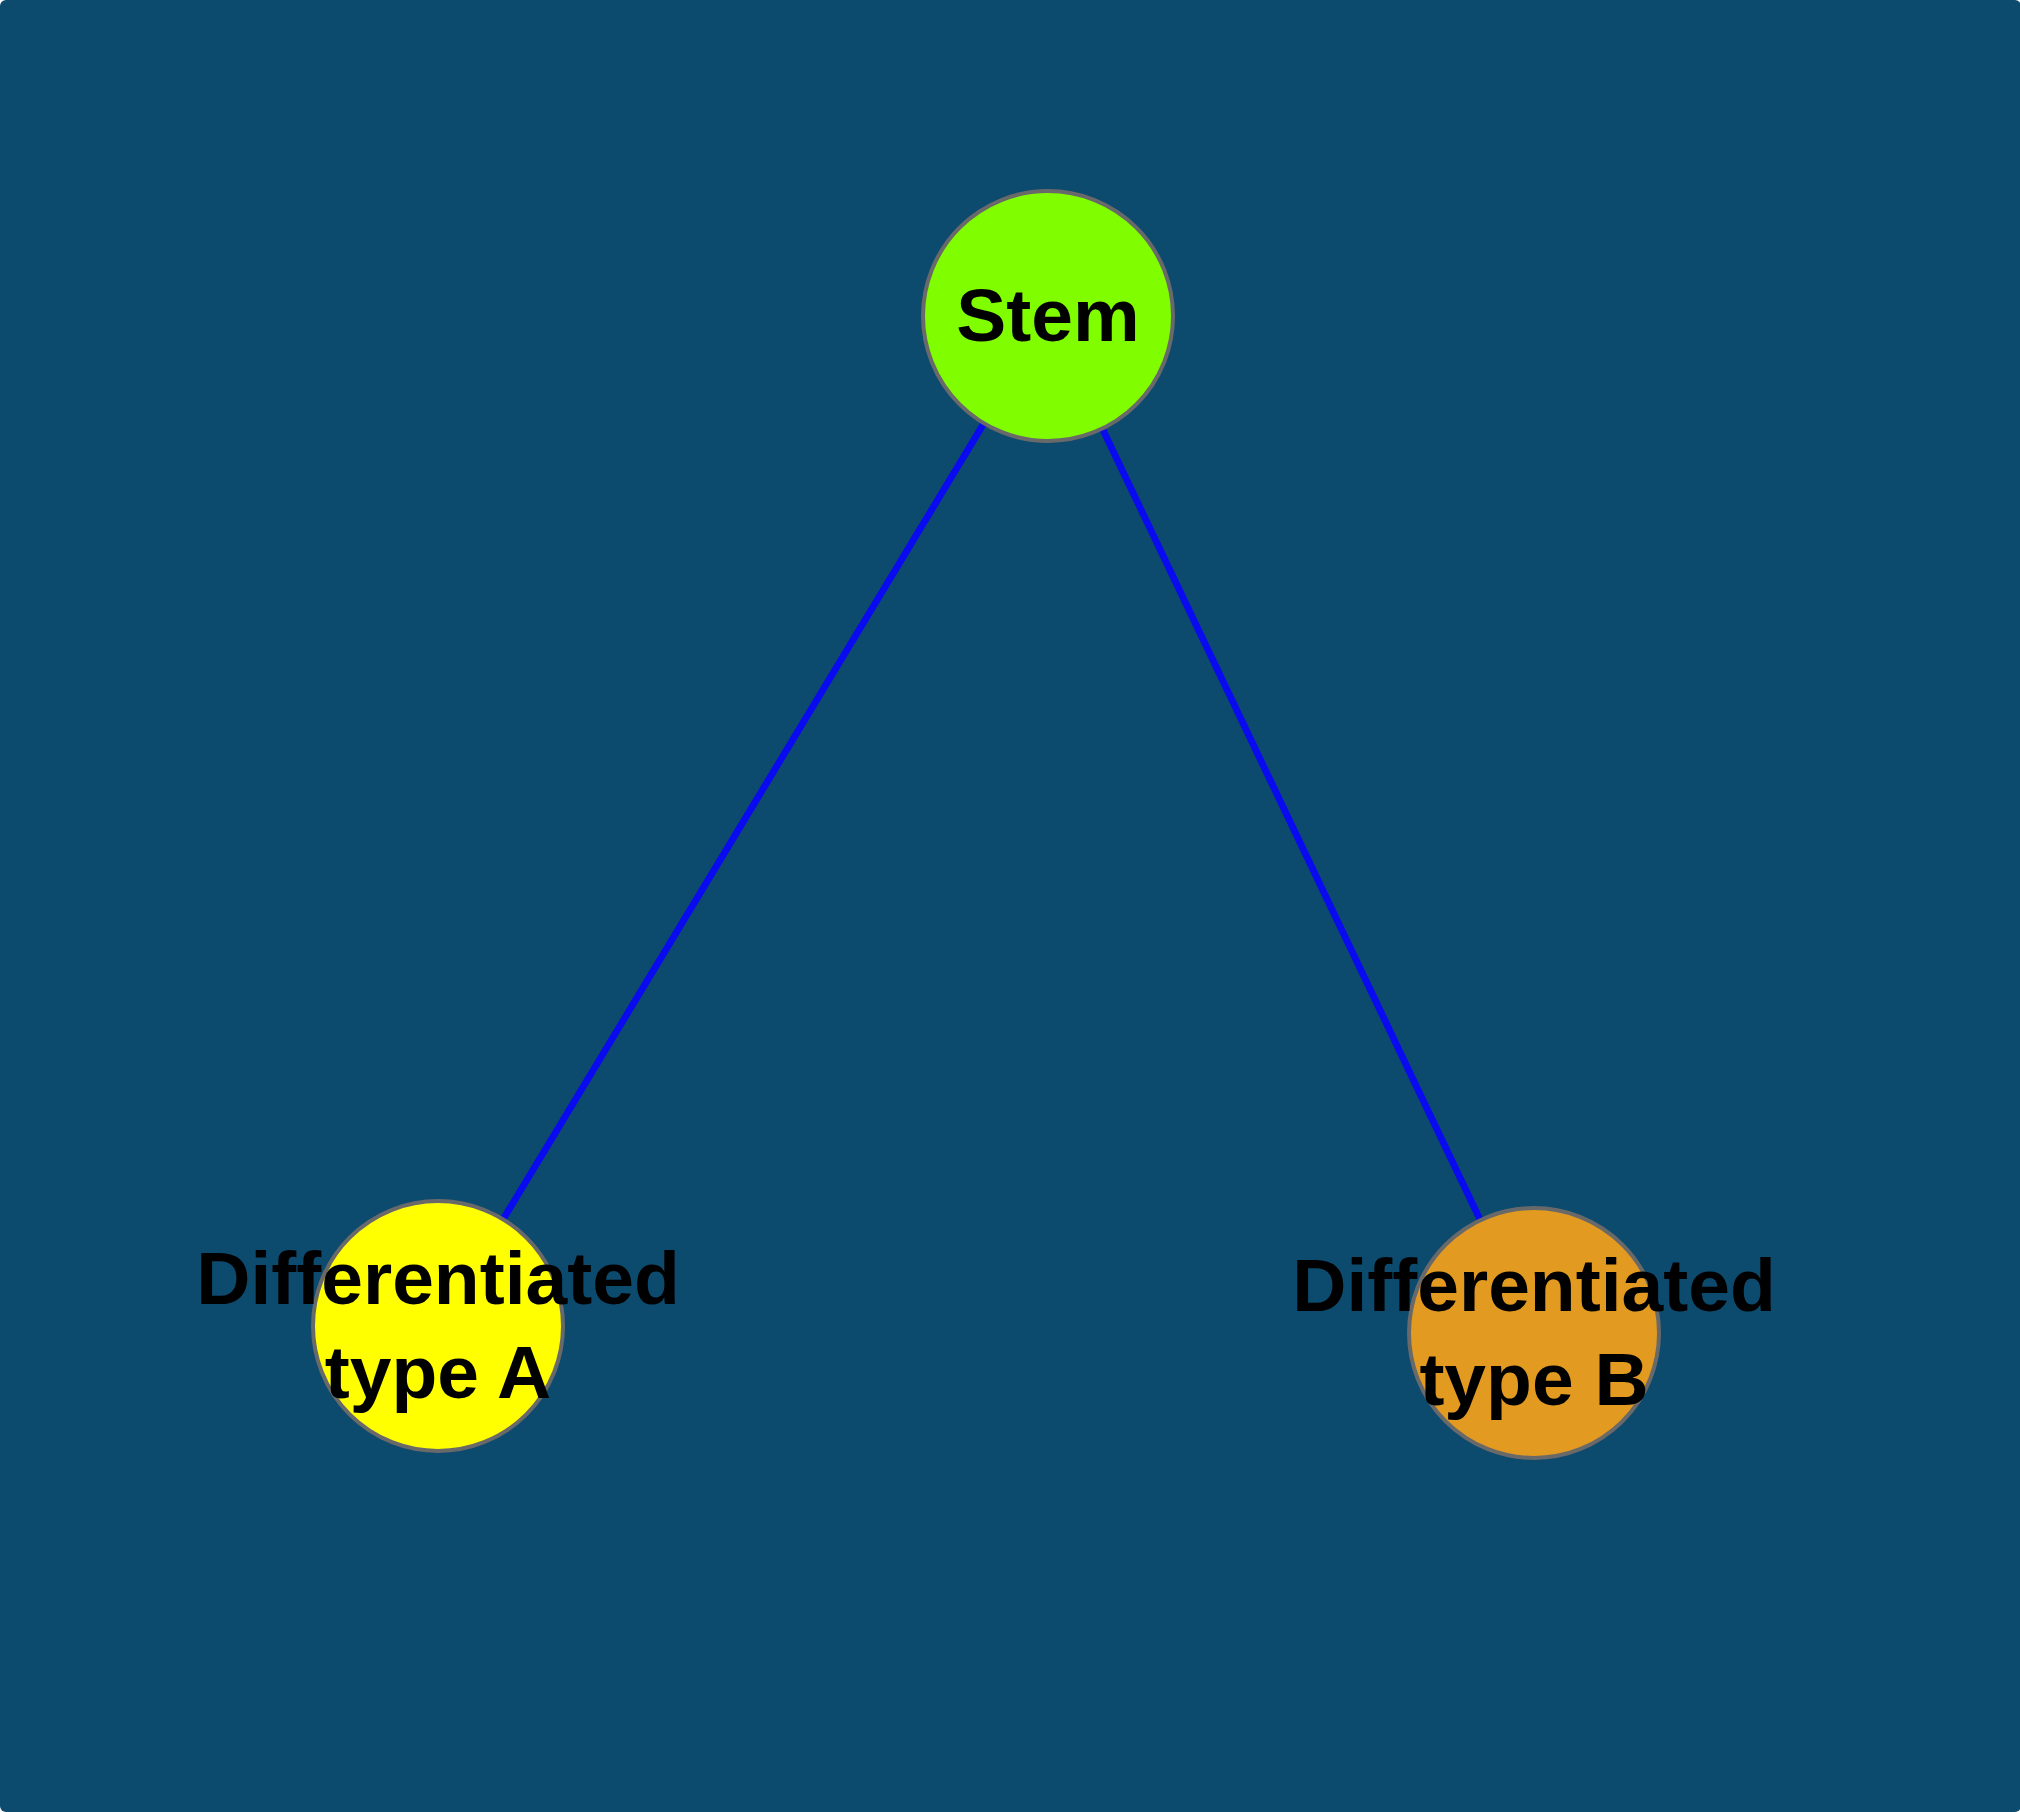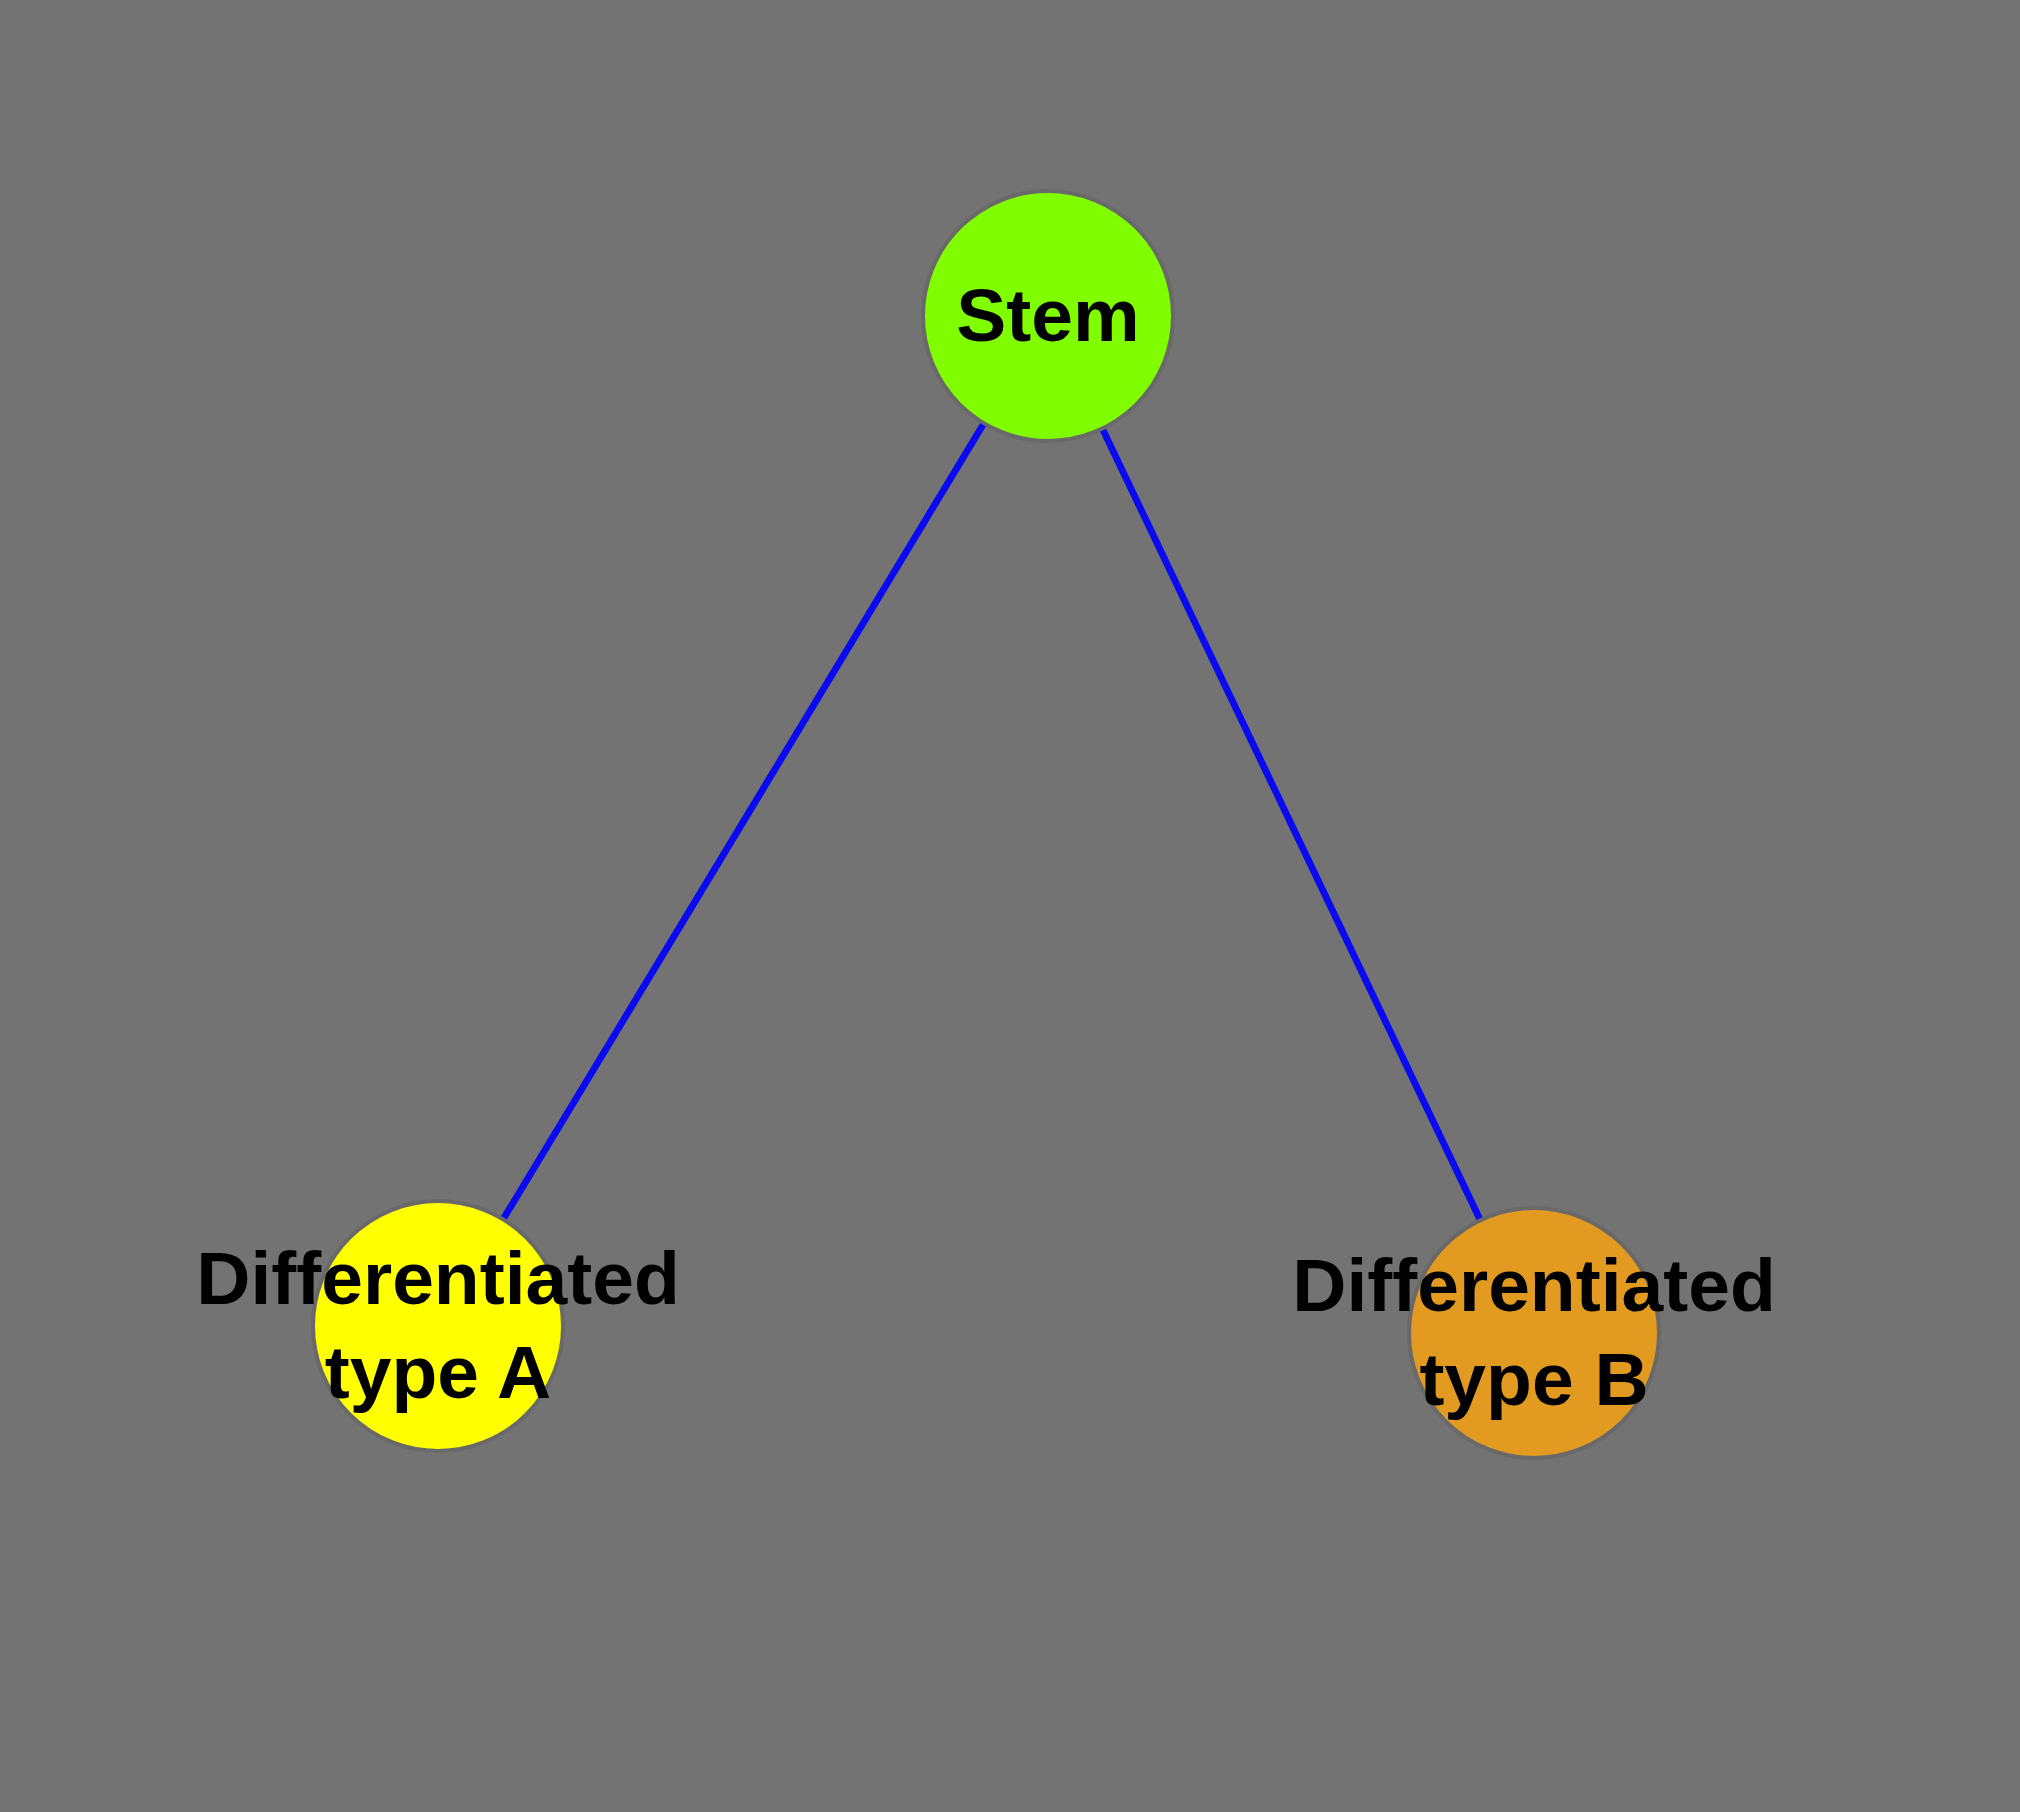--- a/index.html
+++ b/index.html
@@ -38,21 +38,21 @@
     white-space: pre-line;
     font-weight: bold;
     font-size: 75px;
     line-height: 1.25;
     color: #000000;
   }
 </style>
 </head>
 <body>
 
-<div class="canvas" style="background: #737373;">
+<div class="canvas" style="background: #0c4a6e; border-radius: 6px;">
 
   <svg class="edges-layer" xmlns="http://www.w3.org/2000/svg" viewBox="0 0 2384 2138" width="2021" height="1812">
     <line stroke-linecap="butt" x1="1237" y1="373" x2="517" y2="1565" stroke="#0A0AF0" stroke-width="8"></line>
     <line stroke-linecap="butt" x1="1237" y1="373" x2="1810" y2="1573" stroke="#0A0AF0" stroke-width="8"></line>
   </svg>
 
   <div class="node" style="left: 921px; top: 189px; width: 254px; height: 254px; background: rgb(128, 254, 0); border-color: rgb(105, 105, 105);">
     <span class="node-label" style="color: rgb(0, 0, 0);">Stem</span>
   </div>
 

